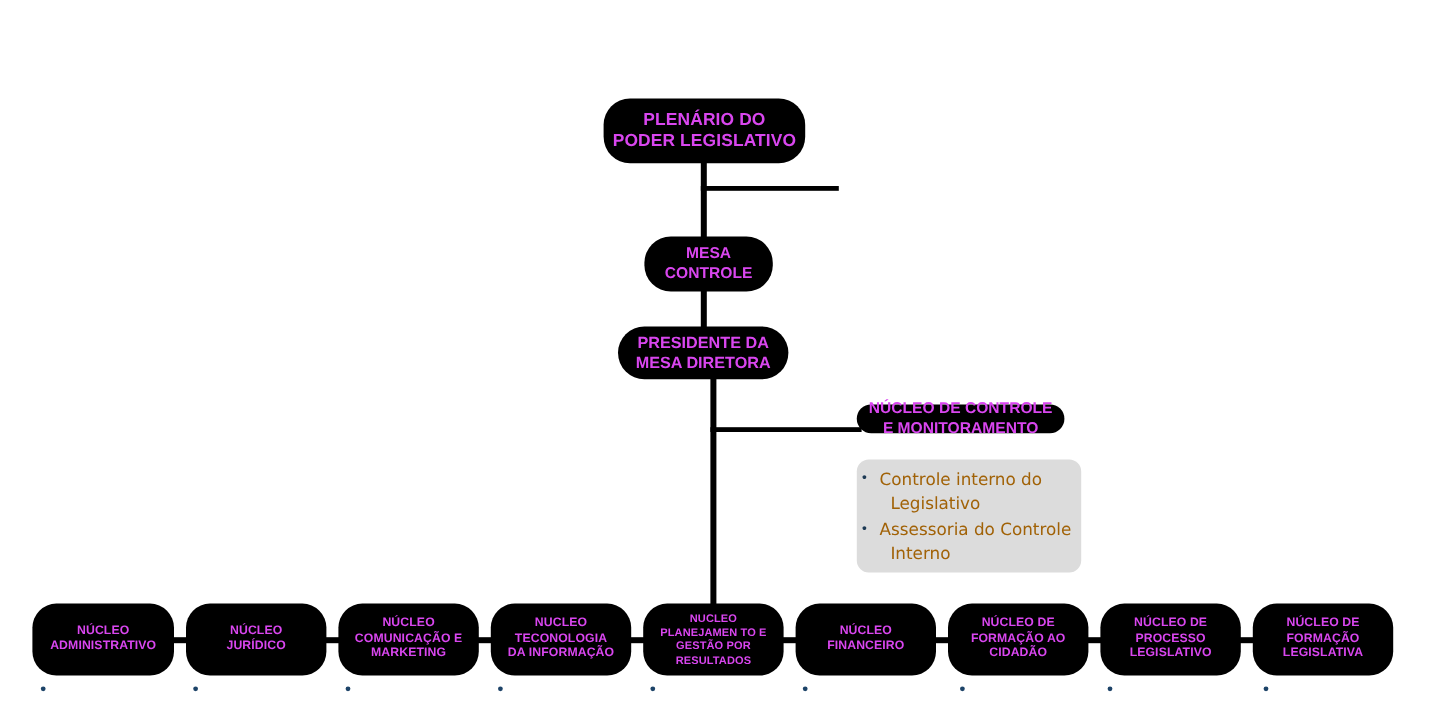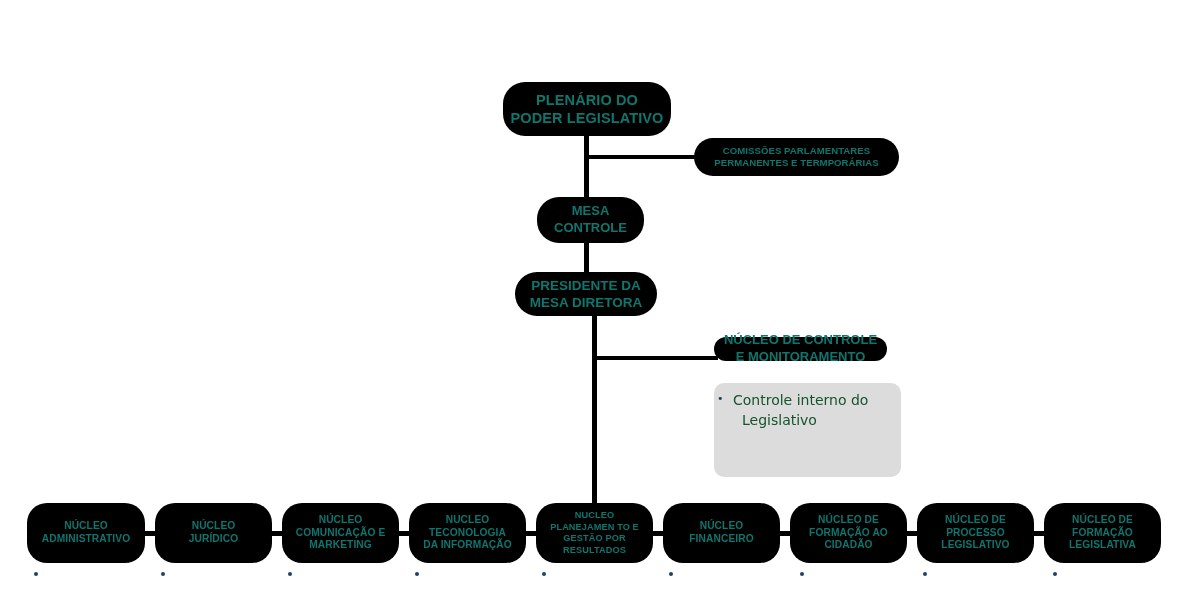--- a/index.html
+++ b/index.html
@@ -25,21 +25,21 @@
   
   .line {
     position: absolute;
     background: #000000;
   }
 
   
   .node {
     position: absolute;
     background: #000000;
-    color: #0f766e;
+    color: #d946ef;
     border-radius: 22px;
     display: flex;
     align-items: center;
     justify-content: center;
     text-align: center;
     font-weight: bold;
     box-sizing: border-box;
     z-index: 5;
   }
   .node .lbl {
@@ -84,21 +84,21 @@
     border-radius: 21px;
   }
 
   
   #panel-controle-itens {
     position: absolute;
     left: 714px; top: 383px;
     width: 187px; height: 94px;
     background: #dcdcdc;
     border-radius: 10px;
-    color: #14532d;
+    color: #a16207;
     font-family: "DejaVu Sans", sans-serif;
     font-size: 14px;
     line-height: 1.45;
     padding: 7px 8px 6px 8px;
     box-sizing: border-box;
     z-index: 4;
   }
   #panel-controle-itens ul {
     margin: 0;
     padding: 0 0 0 20px;
@@ -158,43 +158,40 @@
   <div class="line" style="left:652px; top:531px; width:22px; height:5px;"></div>
   <div class="line" style="left:779px; top:531px; width:22px; height:5px;"></div>
   <div class="line" style="left:906px; top:531px; width:22px; height:5px;"></div>
   <div class="line" style="left:1033px; top:531px; width:22px; height:5px;"></div>
 
   <div class="node" id="node-plenario">
     <span class="lbl">PLENÁRIO DO
 PODER LEGISLATIVO</span>
   </div>
 
-  <div class="node" id="node-comissoes">
-    <span class="lbl">COMISSÕES PARLAMENTARES
-PERMANENTES E TERMPORÁRIAS</span>
-  </div>
 
   <div class="node" id="node-mesa">
     <span class="lbl">MESA
 CONTROLE</span>
   </div>
 
   <div class="node" id="node-presidente">
     <span class="lbl">PRESIDENTE DA
 MESA DIRETORA</span>
   </div>
 
   <div class="node" id="node-controle">
     <span class="lbl">NÚCLEO DE CONTROLE
 E MONITORAMENTO</span>
   </div>
 
   <div id="panel-controle-itens">
     <ul>
       <li>Controle interno do Legislativo</li>
+      <li>Assessoria do Controle Interno</li>
     </ul>
   </div>
 
   <div class="node node-bottom" style="left:27px; width:118px;">
     <span class="lbl">NÚCLEO
 ADMINISTRATIVO</span>
   </div>
   <div class="node node-bottom" style="left:155px; width:117px;">
     <span class="lbl">NÚCLEO
 JURÍDICO</span>

